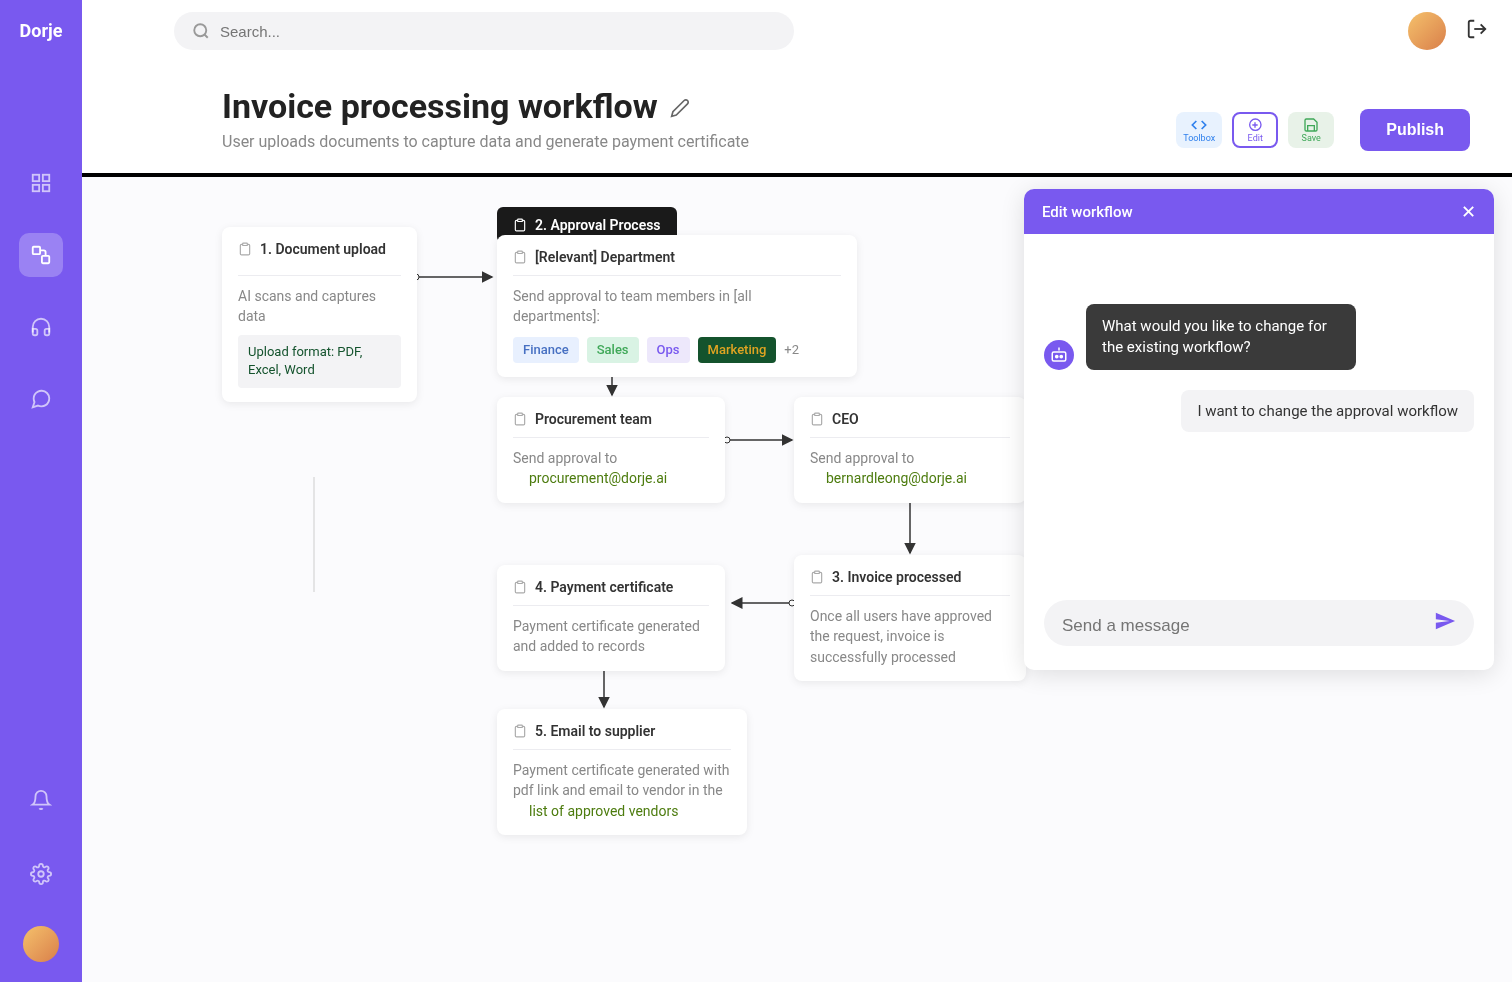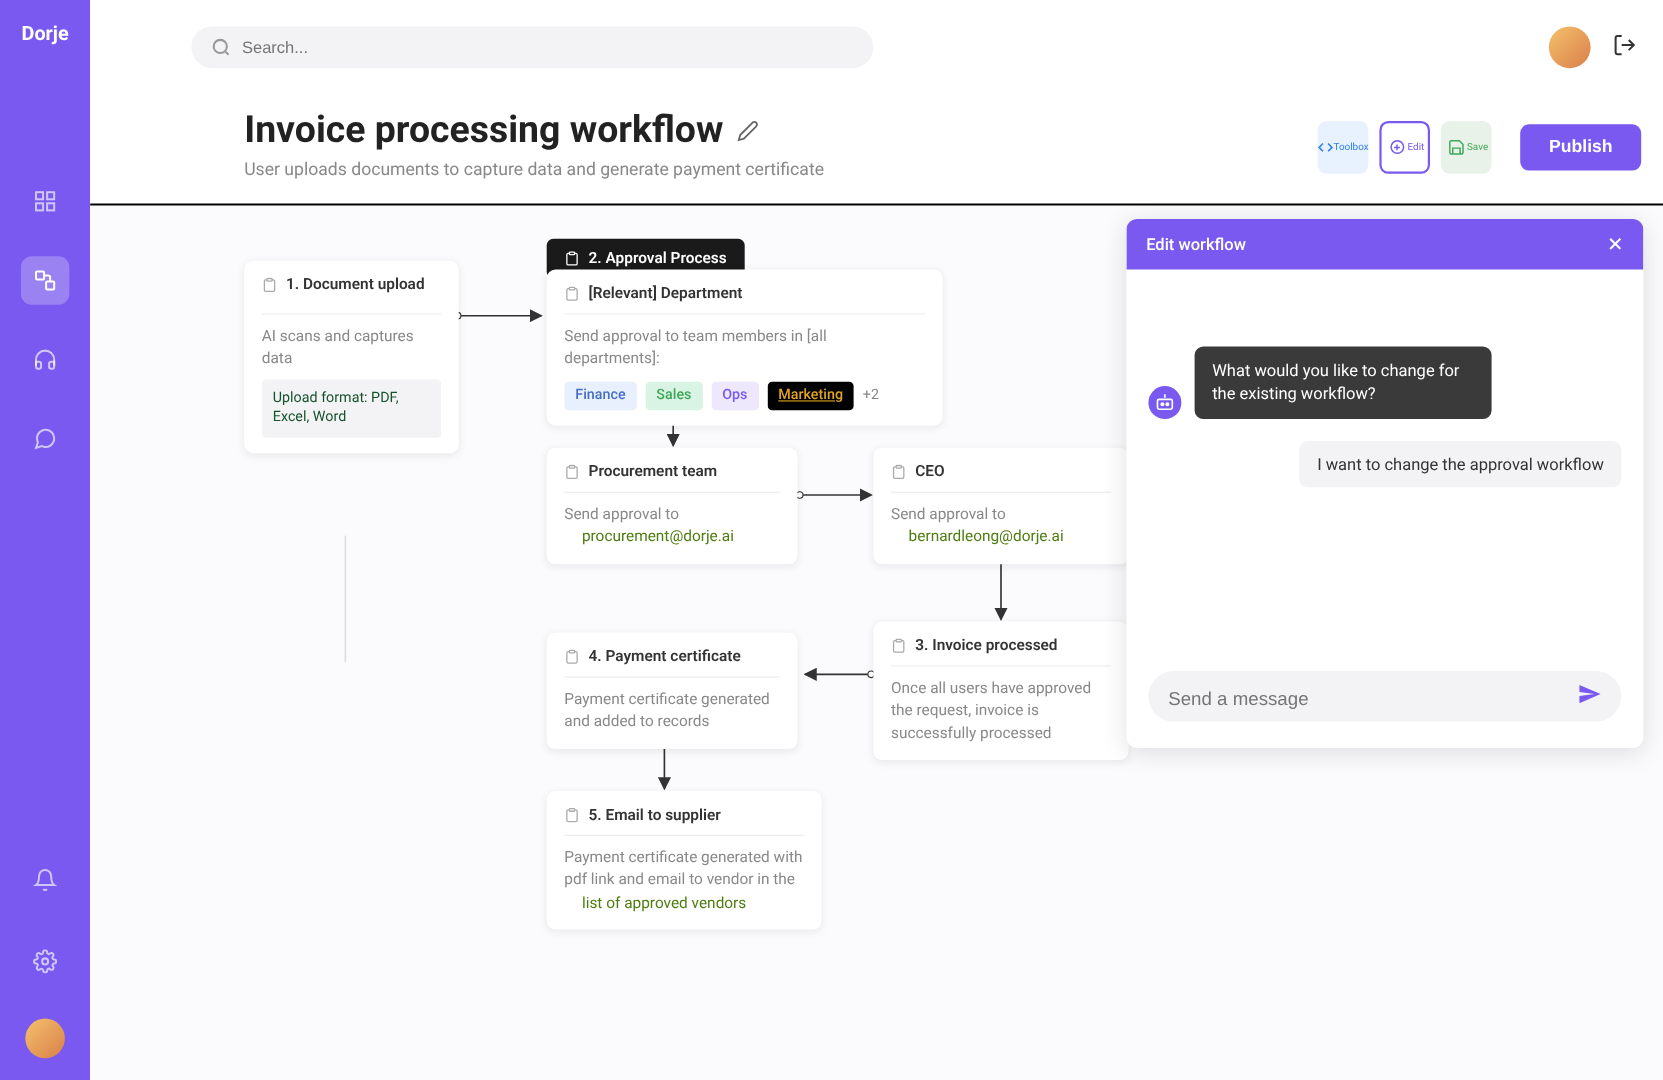--- a/index.html
+++ b/index.html
@@ -13,35 +13,35 @@
 .sidebar-icons { display: flex; flex-direction: column; gap: 28px; align-items: center; }
 .sidebar-icon { width: 44px; height: 44px; display: flex; align-items: center; justify-content: center; border-radius: 10px; cursor: pointer; color: rgba(255,255,255,0.65); }
 .sidebar-icon.active { background: rgba(255,255,255,0.25); color: white; }
 .sidebar-bottom { margin-top: auto; display: flex; flex-direction: column; gap: 30px; align-items: center; }
 .avatar-small { width: 36px; height: 36px; border-radius: 50%; background: linear-gradient(135deg, #f5c16c, #d97f4a); cursor: pointer; }
 
 
 .main { flex: 1; display: flex; flex-direction: column; background: white; }
 
 
-.topbar { height: 62px; display: flex; align-items: center; padding: 0 24px; gap: 16px; margin-top: 12px; }
+.topbar { height: 62px; display: flex; align-items: center; padding: 0 24px; gap: 16px; }
 .search-box { width: 620px; height: 38px; background: #f3f3f5; border-radius: 20px; display: flex; align-items: center; padding: 0 18px; gap: 10px; margin-left: 68px; }
 .search-box input { border: none; background: transparent; outline: none; font-size: 15px; color: #888; flex: 1; }
 .topbar-right { margin-left: auto; display: flex; align-items: center; gap: 20px; }
 .avatar-top { width: 38px; height: 38px; border-radius: 50%; background: linear-gradient(135deg, #f5c16c, #d97f4a); cursor: pointer; }
 .logout-icon { cursor: pointer; color: #333; }
 
 
-.header { padding: 24px 20px 22px 140px; border-bottom: 2px solid #000000; display: flex; align-items: flex-start; }
+.header { padding: 24px 42px 22px 140px; border-bottom: 4px solid #000000; display: flex; align-items: flex-end; }
 .header-left { flex: 1; }
 .page-title { font-size: 34px; font-weight: 700; color: #222; display: flex; align-items: center; gap: 12px; }
 .edit-icon { cursor: pointer; color: #666; }
 .page-subtitle { color: #888; font-size: 16px; margin-top: 6px; }
 .header-actions { display: flex; align-items: center; gap: 10px; margin-top: 12px; }
-.action-btn { display: flex; flex-direction: row; align-items: center; justify-content: center; width: 46px; height: 48px; border-radius: 8px; cursor: pointer; font-size: 9px; }
+.action-btn { display: flex; flex-direction: column; align-items: center; justify-content: center; width: 46px; height: 36px; border-radius: 8px; cursor: pointer; font-size: 9px; }
 .btn-toolbox { background: #e8f2fe; color: #2f80ed; }
 .btn-edit { background: white; border: 2px solid #7959ef; color: #7959ef; }
 .btn-save { background: #e8f2e8; color: #3fa858; }
 .publish-btn { background: #7959ef; color: white; border: none; padding: 12px 26px; border-radius: 8px; font-size: 16px; font-weight: 600; cursor: pointer; margin-left: 16px; }
 
 
 .canvas { flex: 1; position: relative; background: #fbfbfd; overflow: hidden; }
 .node { position: absolute; background: white; border-radius: 8px; box-shadow: 0 2px 8px rgba(0,0,0,0.08); padding: 14px 16px; }
 .node-header { display: flex; align-items: center; gap: 8px; font-weight: 600; font-size: 14px; color: #333; border-bottom: 1px solid #ececf0; padding-bottom: 10px; margin-bottom: 10px; }
 .node-header.no-border { border: none; padding-bottom: 0; margin-bottom: 18px; }
@@ -49,21 +49,21 @@
 .node-body .link { color: #4d7c0f; margin-left: 16px; }
 .clipboard-icon { color: #aaa; flex-shrink: 0; }
 
 .tag-pill { position: absolute; background: #1a1a1a; color: white; padding: 10px 16px; border-radius: 6px; font-size: 14px; font-weight: 600; display: flex; align-items: center; gap: 8px; }
 
 .dept-tags { display: flex; gap: 8px; margin-top: 10px; align-items: center; flex-wrap: wrap; }
 .dept-tag { padding: 4px 10px; border-radius: 4px; font-size: 13px; font-weight: 500; }
 .tag-finance { background: #e8f0fe; color: #4770c2; }
 .tag-sales { background: #d9f3e4; color: #3fa858; }
 .tag-ops { background: #ede8fb; color: #7959ef; }
-.tag-marketing { background: #000000; color: #e0a422; text-decoration: underline; }
+.tag-marketing { background: #14532d; color: #e0a422; }
 .tag-more { color: #888; font-size: 13px; }
 
 .format-box { background: #f3f3f5; border-radius: 4px; padding: 8px 10px; font-size: 13px; color: #14532d; margin-top: 8px; }
 
 
 .chat-panel { position: absolute; right: 18px; top: 12px; width: 470px; height: 481px; background: white; border-radius: 10px; box-shadow: 0 4px 24px rgba(0,0,0,0.12); display: flex; flex-direction: column; overflow: hidden; gap: 46px; }
 .chat-header { background: #7959ef; color: white; padding: 12px 18px; font-size: 15px; font-weight: 500; display: flex; align-items: center; justify-content: space-between; }
 .chat-close { cursor: pointer; color: white; font-size: 18px; }
 .chat-body { flex: 1; padding: 24px 20px; display: flex; flex-direction: column; gap: 20px; }
 .chat-msg-bot { display: flex; gap: 12px; align-items: flex-end; }

